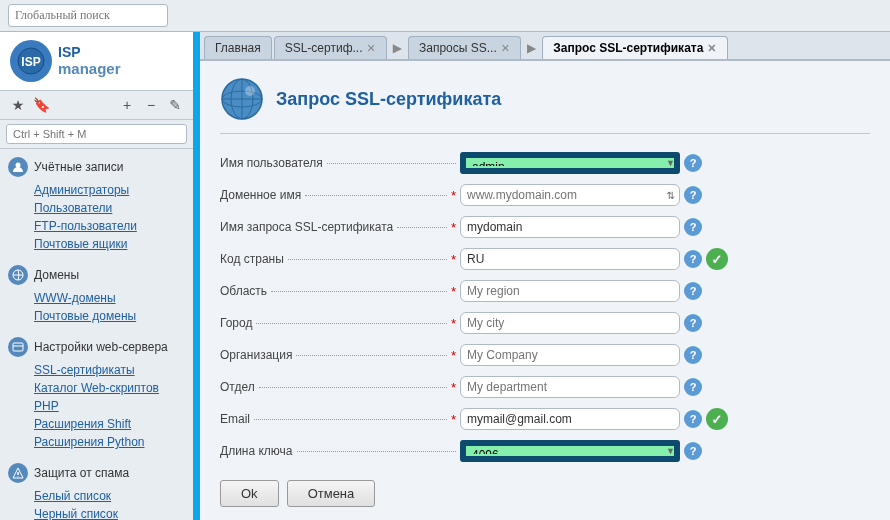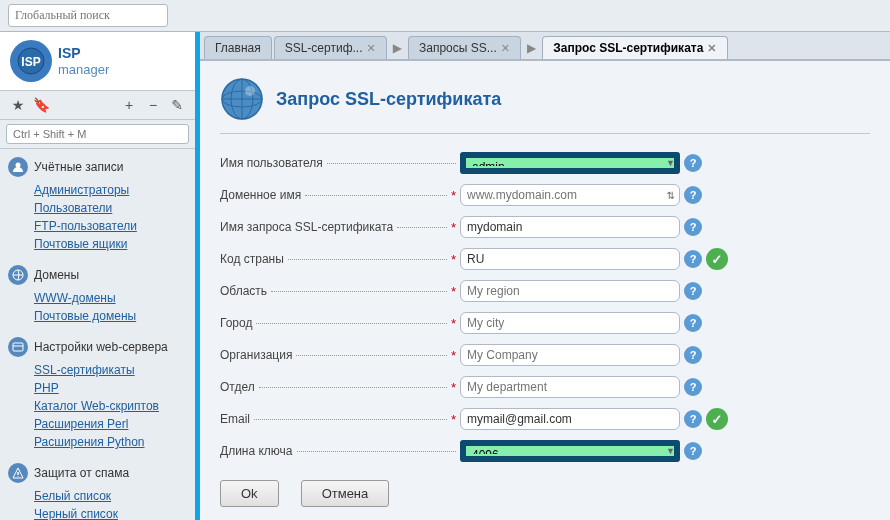--- a/index.html
+++ b/index.html
@@ -6,25 +6,25 @@
     body { font-family: Arial, sans-serif; font-size: 13px; background: #d0d8e0; width: 890px; height: 520px; overflow: hidden; display: flex; flex-direction: column; }
 
     
     .top-bar { background: #e8edf2; border-bottom: 1px solid #b0bac4; padding: 4px 8px; display: flex; align-items: center; }
     .search-input-top { width: 160px; padding: 3px 6px; border: 1px solid #b0bac4; border-radius: 3px; font-size: 12px; color: #666; font-family: Liberation Serif, serif; }
 
     
     .main-layout { display: flex; flex: 1; overflow: hidden; }
 
     
-    .sidebar { width: 200px; background: #e8edf2; border-right: 5px solid #0ea5e9; overflow-y: auto; flex-shrink: 0; }
+    .sidebar { width: 200px; background: #e8edf2; border-right: 7px solid #0ea5e9; overflow-y: auto; flex-shrink: 0; }
     .sidebar-logo { display: flex; align-items: center; padding: 8px 10px; background: #fff; border-bottom: 1px solid #c0c8d0; }
     .sidebar-logo-circle { width: 42px; height: 42px; background: #3a7abf; border-radius: 50%; display: flex; align-items: center; justify-content: center; margin-right: 6px; flex-shrink: 0; }
     .sidebar-logo-text { font-size: 14px; font-weight: bold; color: #2060a0; line-height: 1.2; }
-    .sidebar-logo-text span { display: block; font-size: 13px; color: #5588bb; font-weight: normal; }
+    .sidebar-logo-text span { display: block; font-size: 15px; color: #5588bb; font-weight: bold; }
     .sidebar-toolbar { display: flex; align-items: center; padding: 4px 8px; border-bottom: 1px solid #c0c8d0; gap: 4px; }
     .sidebar-toolbar-btn { width: 20px; height: 20px; cursor: pointer; display: flex; align-items: center; justify-content: center; color: #555; font-size: 14px; }
     .sidebar-search { padding: 4px 6px; border-bottom: 1px solid #c0c8d0; }
     .sidebar-search input { width: 100%; padding: 3px 6px; border: 1px solid #b0bac4; border-radius: 3px; font-size: 11px; color: #888; }
 
     .sidebar-section { padding: 4px 0; }
     .sidebar-section-title { display: flex; align-items: center; padding: 4px 8px; font-weight: normal; font-size: 12px; color: #333; cursor: pointer; }
     .sidebar-section-title .s-icon { width: 20px; height: 20px; background: #5588bb; border-radius: 50%; display: flex; align-items: center; justify-content: center; margin-right: 6px; flex-shrink: 0; }
     .sidebar-section-title .s-icon svg { fill: white; width: 12px; height: 12px; }
     .sidebar-link { padding: 2px 8px 2px 34px; font-size: 12px; color: #2060a0; cursor: pointer; text-decoration: underline; }
@@ -53,21 +53,21 @@
     .form-input { padding: 2px 6px; border: 1px solid #b0bac4; border-radius: 6px; font-size: 12px; background: #fff; min-width: 220px; height: 22px; color: #aaa; }
     .form-input.has-value { color: #333; }
     .select-wrap { position: relative; display: inline-block; }
     .select-wrap::after { content: '▼'; position: absolute; right: 5px; top: 50%; transform: translateY(-50%); font-size: 9px; color: #666; pointer-events: none; }
     .select-wrap-spinner::after { content: '⇅'; position: absolute; right: 5px; top: 50%; transform: translateY(-50%); font-size: 10px; color: #666; pointer-events: none; }
     .help-btn { width: 18px; height: 18px; background: #5b9bd5; color: white; border-radius: 50%; display: flex; align-items: center; justify-content: center; font-size: 11px; font-weight: bold; cursor: pointer; flex-shrink: 0; }
     .check-icon { width: 22px; height: 22px; background: #4caf50; border-radius: 50%; display: flex; align-items: center; justify-content: center; flex-shrink: 0; }
     .check-icon::after { content: '✓'; color: white; font-size: 13px; font-weight: bold; }
 
     
-    .form-buttons { display: flex; gap: 22px; margin-top: 16px; }
+    .form-buttons { display: flex; gap: 8px; margin-top: 16px; }
     .btn { padding: 5px 20px; border: 1px solid #999; border-radius: 3px; font-size: 13px; cursor: pointer; background: linear-gradient(to bottom, #f5f5f5, #e0e0e0); color: #333; }
 
     
     .globe-icon { position: relative; }
     .globe-svg { width: 44px; height: 44px; }
 
     
     .sidebar::-webkit-scrollbar { width: 6px; }
     .sidebar::-webkit-scrollbar-track { background: #e0e8f0; }
     .sidebar::-webkit-scrollbar-thumb { background: #a0b0c0; border-radius: 3px; }
@@ -143,23 +143,23 @@
       <div class="sidebar-section-title">
         <div class="s-icon">
           <svg viewBox="0 0 12 12">
               <rect x="1" y="2" width="10" height="8" rx="1" stroke="white" stroke-width="1" fill="none"></rect>
               <line x1="1" y1="5" x2="11" y2="5" stroke="white" stroke-width="1"></line>
             </svg>
         </div>
         <span>Настройки web-сервера</span>
       </div>
       <div class="sidebar-link">SSL-сертификаты</div>
+      <div class="sidebar-link">Каталог Web-скриптов</div>
       <div class="sidebar-link">PHP</div>
-      <div class="sidebar-link">Каталог Web-скриптов</div>
-      <div class="sidebar-link">Расширения Perl</div>
+      <div class="sidebar-link">Расширения Shift</div>
       <div class="sidebar-link">Расширения Python</div>
     </div>
 
     <div class="sidebar-section">
       <div class="sidebar-section-title">
         <div class="s-icon">
           <svg viewBox="0 0 12 12">
               <polygon points="6,1 11,11 1,11" stroke="white" stroke-width="1" fill="none"></polygon>
               <line x1="6" y1="5" x2="6" y2="8" stroke="white" stroke-width="1.5"></line>
               <circle cx="6" cy="9.5" r="0.5" fill="white"></circle>

